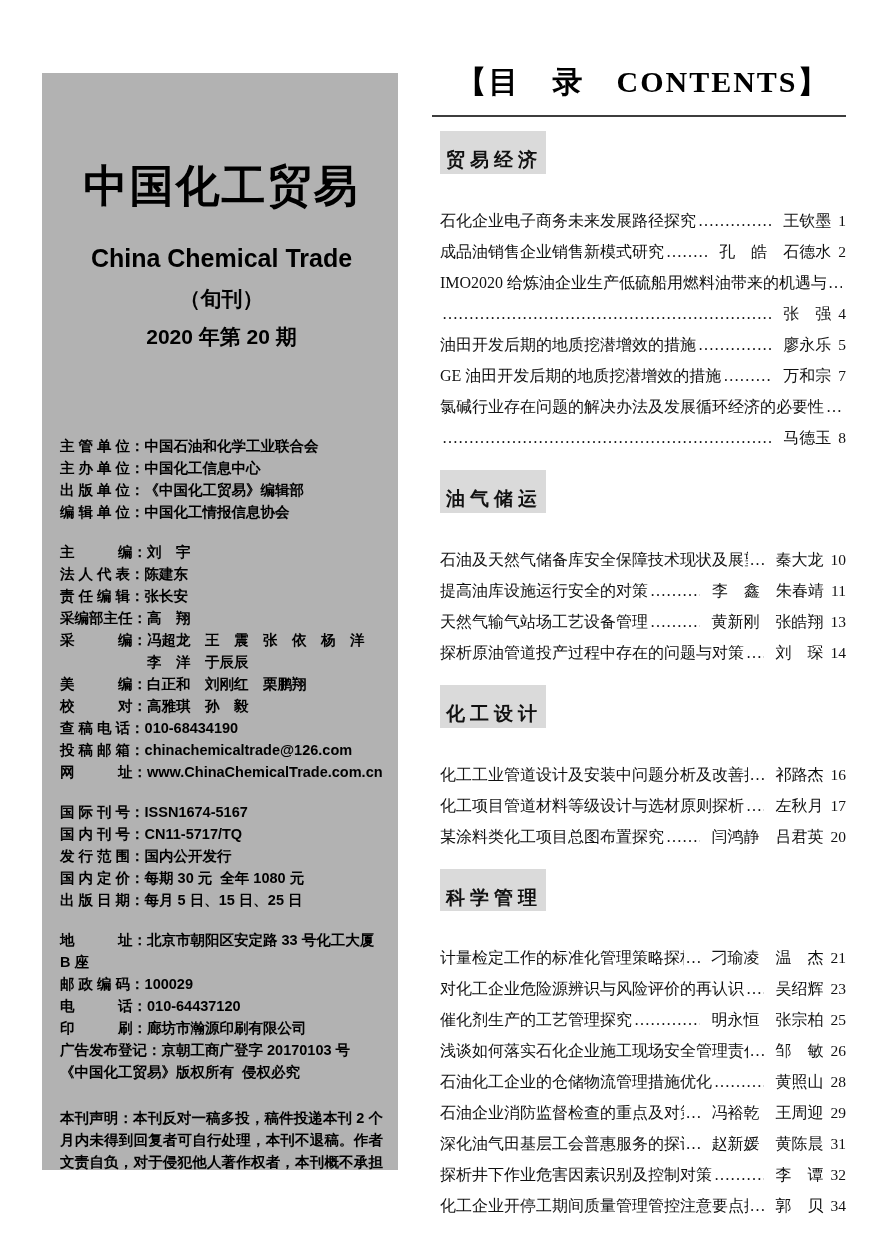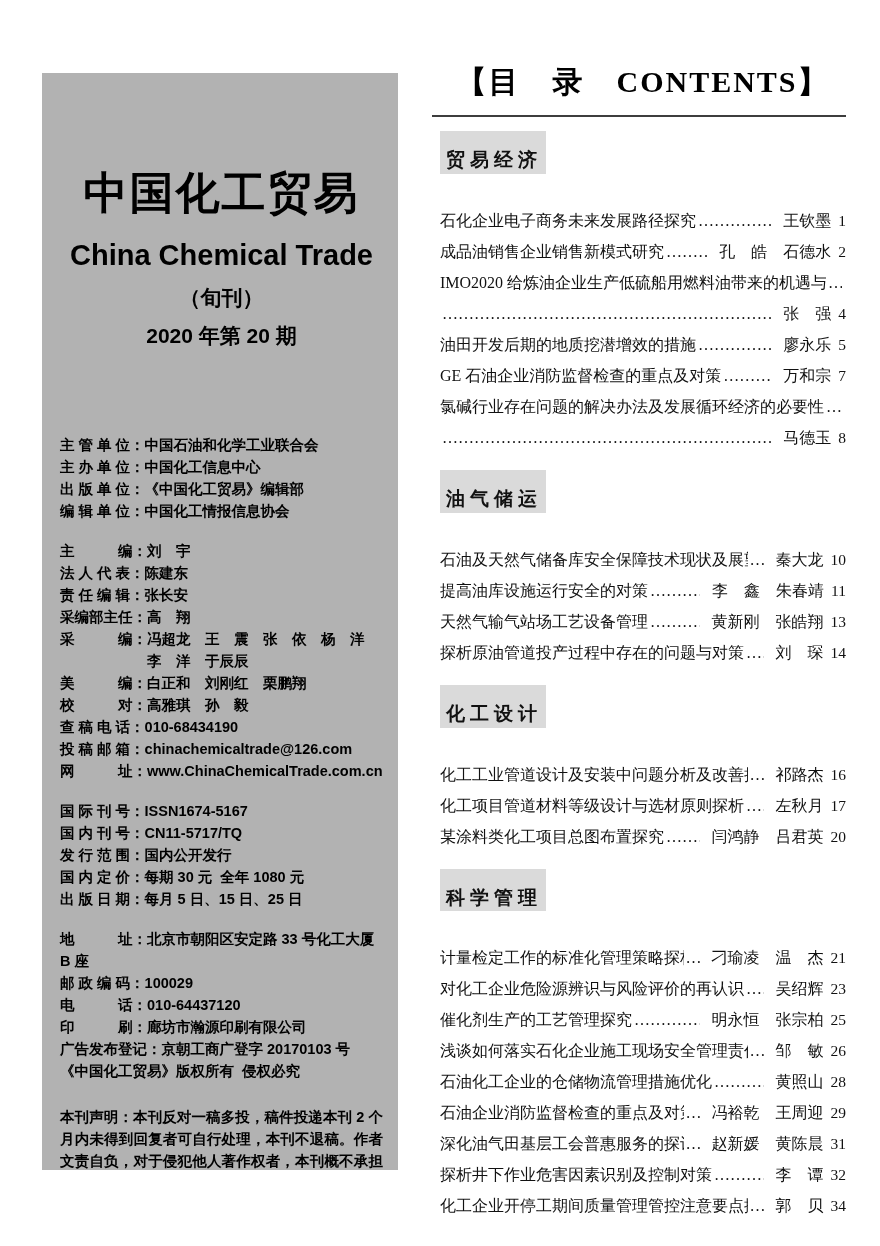--- a/index.html
+++ b/index.html
@@ -11,25 +11,25 @@
   html,body{margin:0;padding:0;}
   body{
     width:880px;height:1246px;background:#ffffff;position:relative;
     font-family:"Liberation Serif","DejaVu Serif",serif;color:var(--ink);
     overflow:hidden;
   }
   
   .masthead{
     position:absolute;left:42px;top:73px;width:356px;height:1097px;
     background:var(--panel-bg);box-sizing:border-box;
-    padding:18px 15px 0 18px;overflow:hidden;
+    padding:11px 15px 0 18px;overflow:hidden;
     font-family:"Liberation Sans","DejaVu Sans",sans-serif;
   }
   .mh-title{margin:78px 0 0 0;font-size:44px;font-weight:bold;text-align:center;letter-spacing:2px;line-height:1.1;color:#000;}
-  .mh-en{margin-top:22px;font-size:29px;font-weight:bold;text-align:center;color:#000;}
+  .mh-en{margin-top:34px;font-size:25px;font-weight:bold;text-align:center;color:#000;}
   .mh-edition{margin-top:12px;font-size:21px;font-weight:bold;text-align:center;color:#000000;}
   .mh-issue{margin-top:10px;font-size:21px;font-weight:bold;text-align:center;color:#000;}
   #info-blocks{margin-top:84px;}
   .info-block{margin-bottom:18px;}
   .info-line{font-size:14.5px;font-weight:bold;line-height:22px;white-space:pre-wrap;color:#000;}
   .statement{margin:24px 0 0 0;font-size:14.5px;font-weight:bold;line-height:22px;text-align:justify;white-space:pre-wrap;color:#000;}
   
   .contents{position:absolute;left:440px;top:62px;width:406px;}
   .toc-header{margin:0;font-size:30px;font-weight:bold;text-align:center;letter-spacing:2px;white-space:pre;color:#000;}
   .toc-rule{border:none;border-top:2px solid var(--rule);margin:12px 0 0 -8px;width:calc(100% + 8px);}
@@ -114,21 +114,21 @@
         </div><div class="toc-row wrap2">
           <span class="leader"></span>
           <span class="a">张　强</span>
           <span class="p">4</span>
         </div><div class="toc-row">
           <span class="t">油田开发后期的地质挖潜增效的措施</span>
           <span class="leader"></span>
           <span class="a">廖永乐</span>
           <span class="p">5</span>
         </div><div class="toc-row">
-          <span class="t">GE 石油企业消防监督检查的重点及对策</span>
+          <span class="t">GE 油田开发后期的地质挖潜增效的措施</span>
           <span class="leader"></span>
           <span class="a">万和宗</span>
           <span class="p">7</span>
         </div><div class="toc-row">
           <span class="t">氯碱行业存在问题的解决办法及发展循环经济的必要性</span>
           <span class="leader"></span>
         </div><div class="toc-row wrap2">
           <span class="leader"></span>
           <span class="a">马德玉</span>
           <span class="p">8</span>

